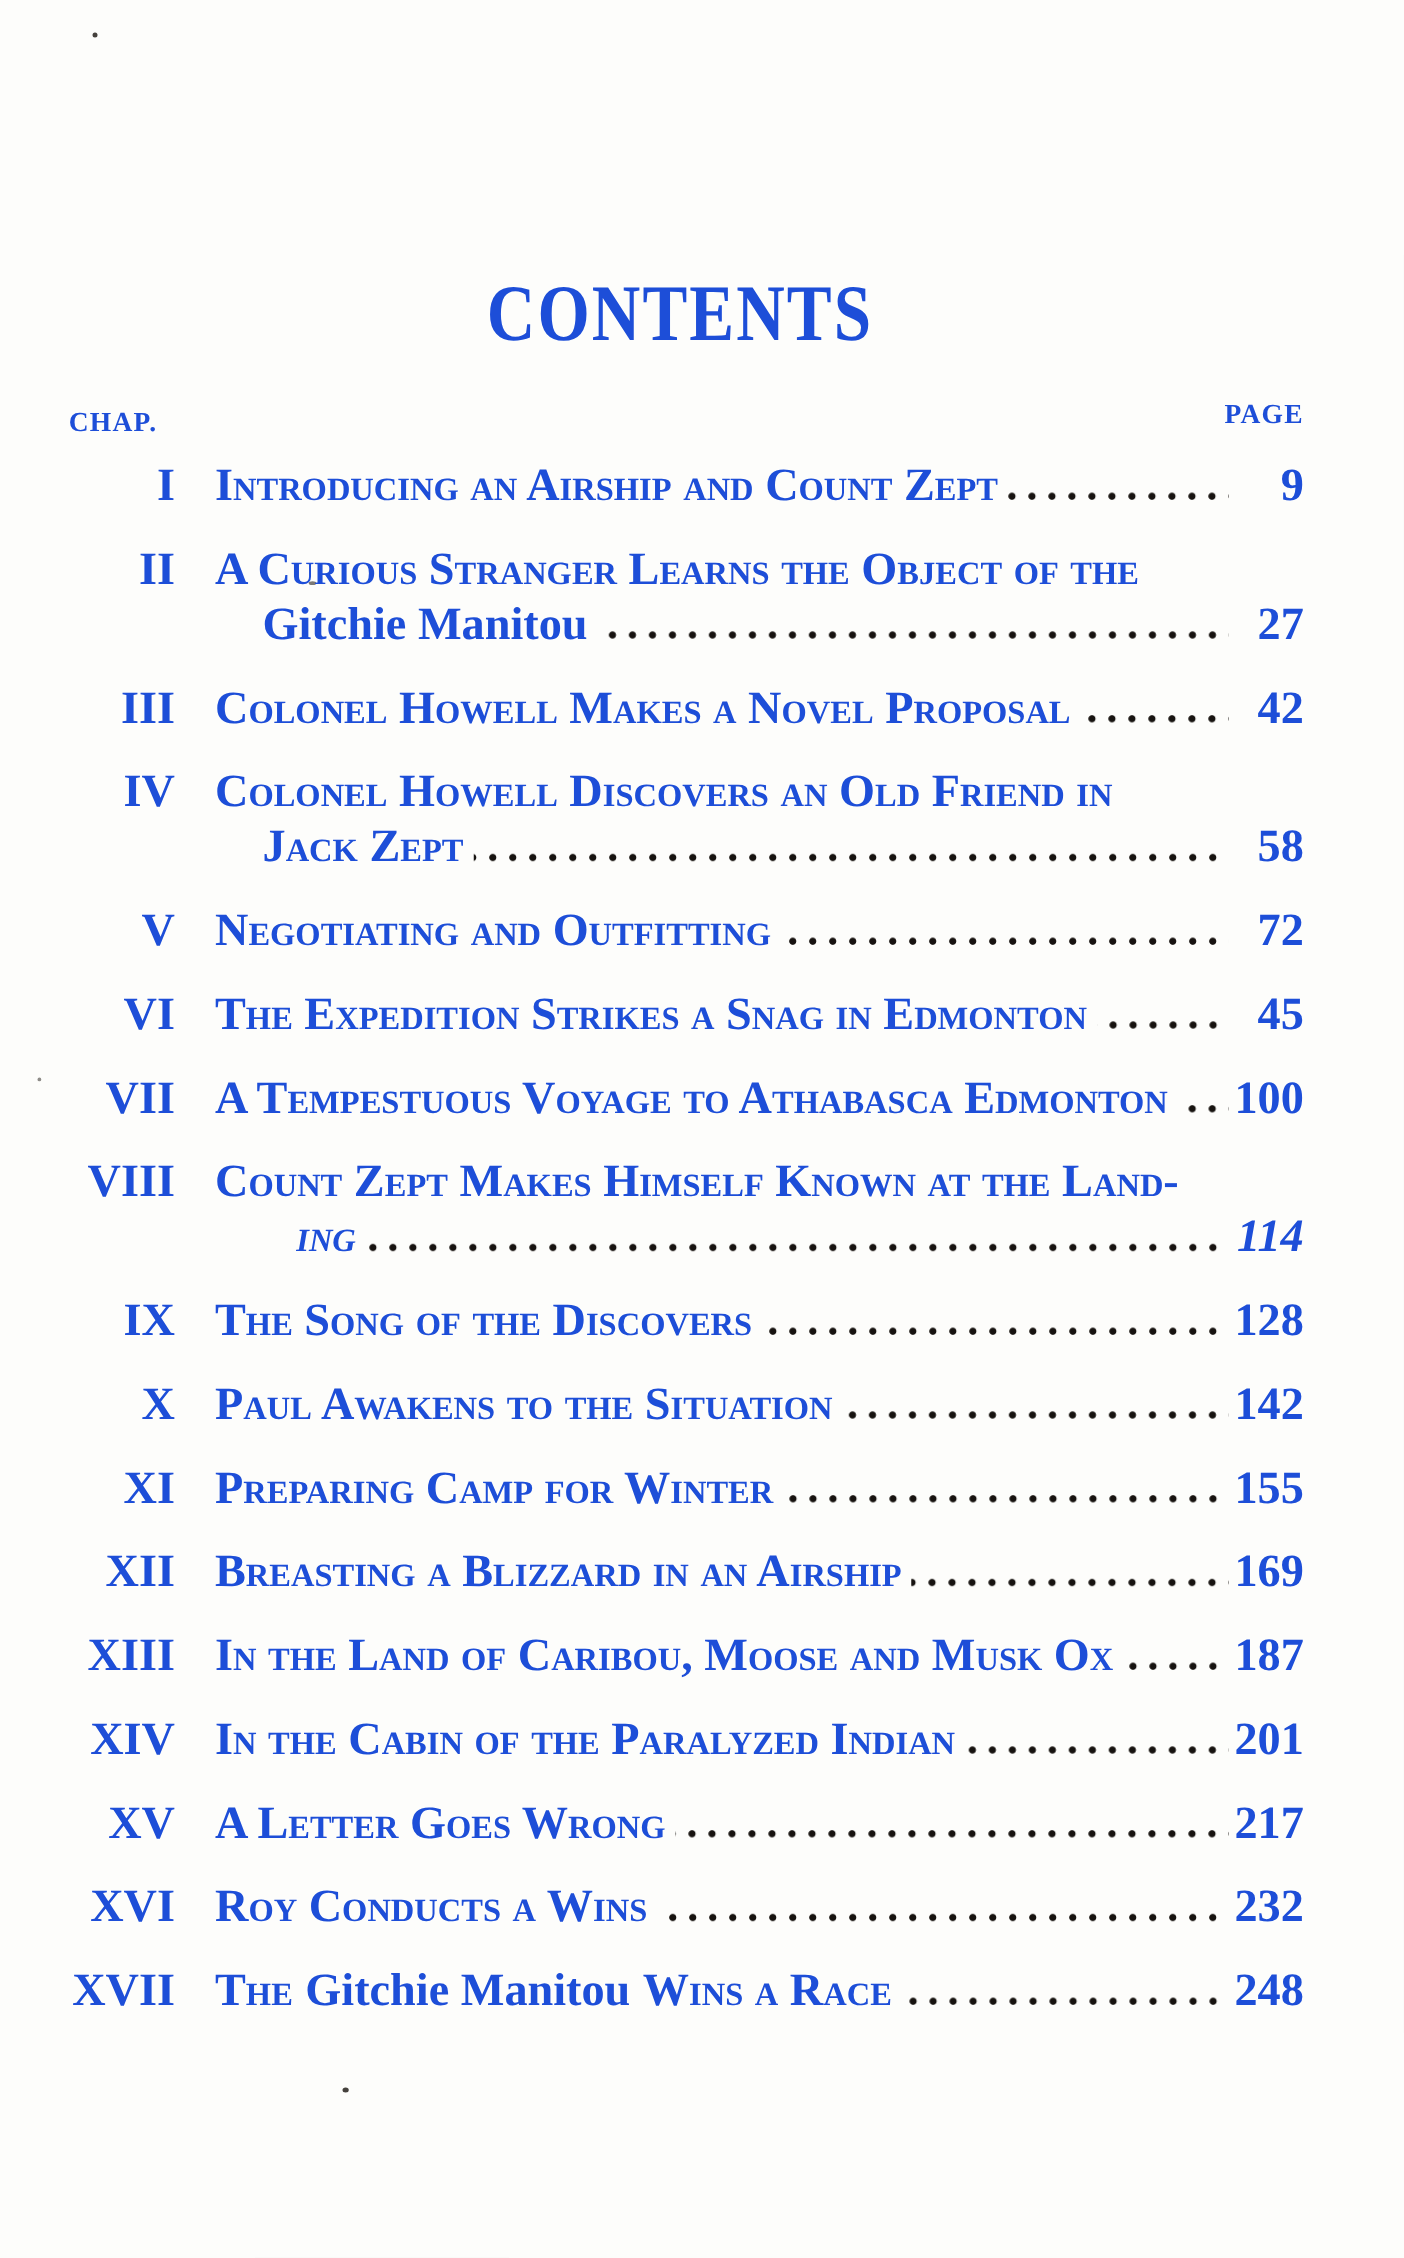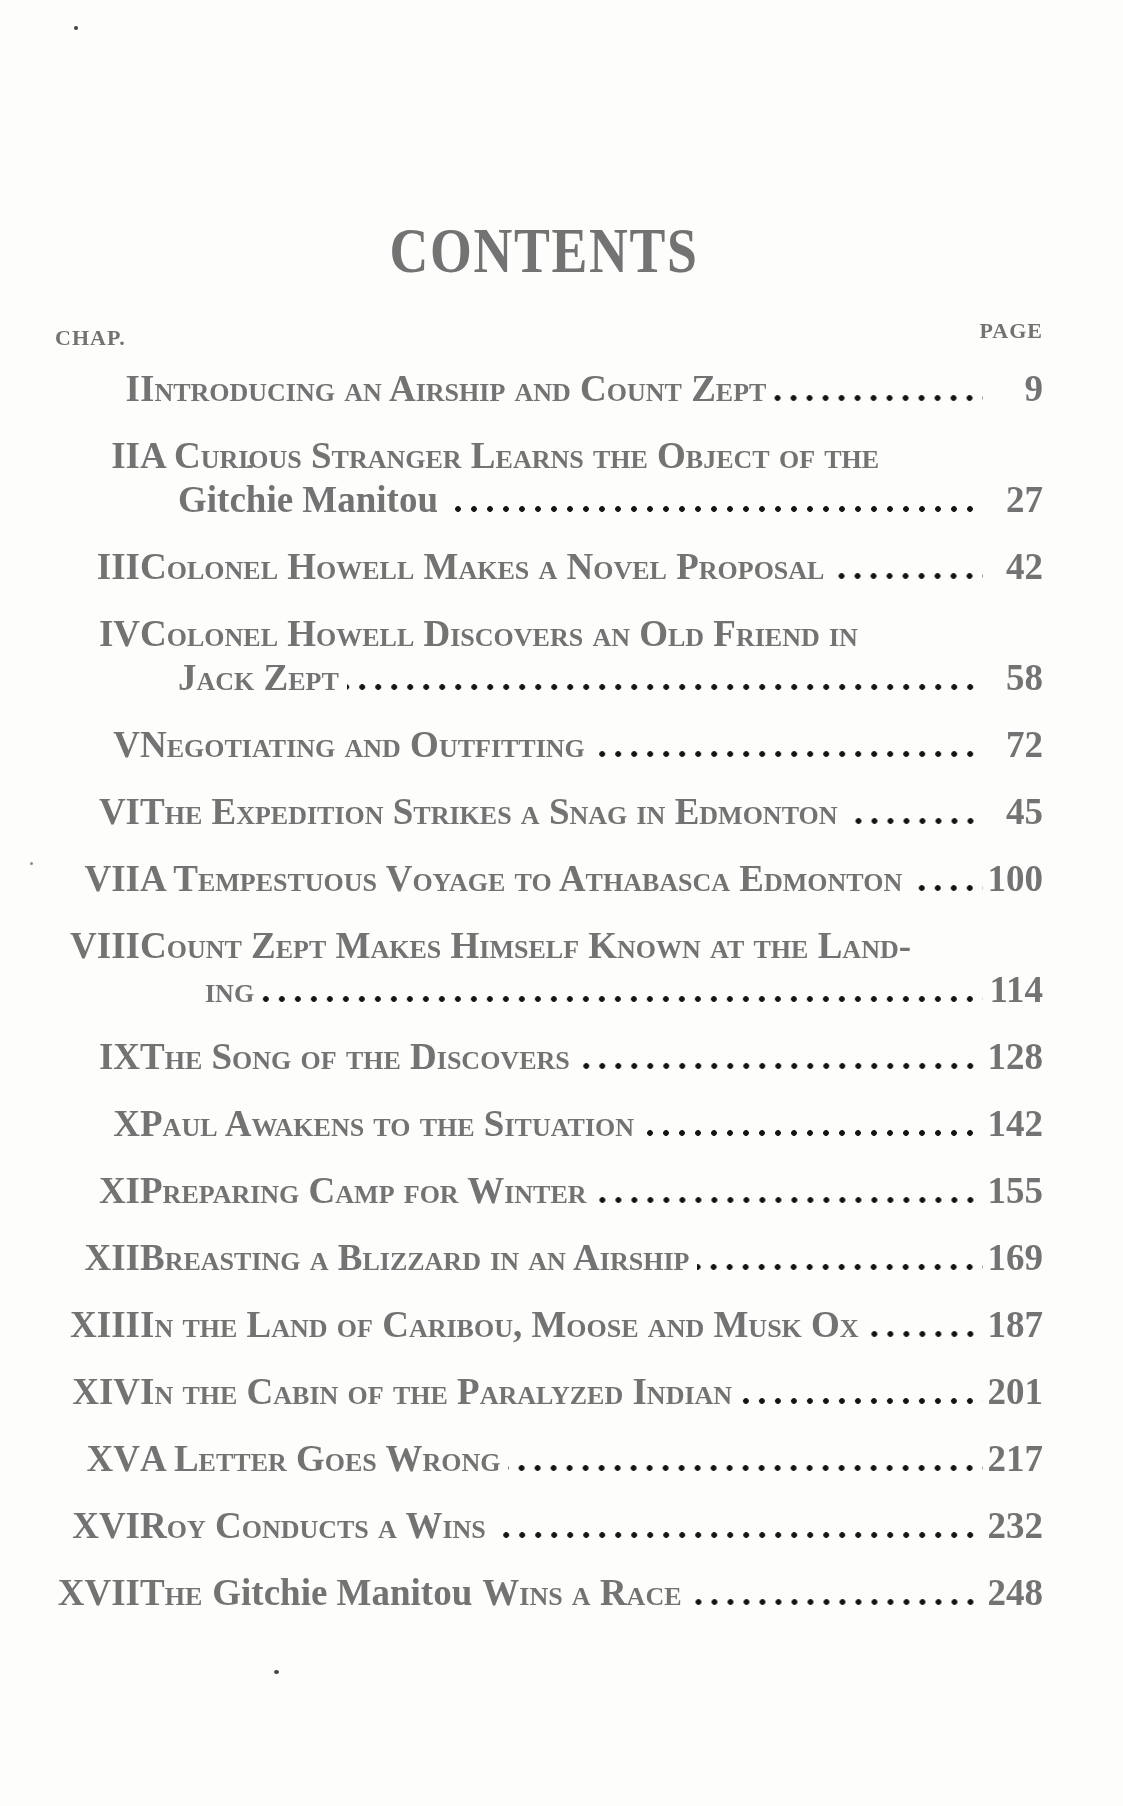--- a/index.html
+++ b/index.html
@@ -5,21 +5,21 @@
   html, body { margin: 0; padding: 0; }
   body {
     width: 1123px; height: 1806px;
     background: #f2f2f0;
     font-family: "Liberation Serif", "DejaVu Serif", serif;
   }
   .page {
     position: relative;
     width: 1123px; height: 1806px;
     background: #fdfdfb;
-    color: #737373;
+    color: #1d4ed8;
     overflow: hidden;
     font-weight: bold;
   }
   .content {
     position: absolute;
     left: 45px; top: 0;
     width: 998px;
   }
   .book-title {
     margin: 219px 0 0 0;
@@ -51,32 +51,33 @@
   }
   .num {
     flex: none;
     width: 95px;
     text-align: right;
     line-height: 44px;
   }
   .body {
     flex: 1 1 auto;
     min-width: 0;
+    margin-left: 32px;
   }
   .line {
     display: flex;
     align-items: baseline;
     line-height: 44px;
     white-space: nowrap;
   }
   .t { font-variant: small-caps; flex: none; }
   .it { font-variant: normal; }
   .seg-gap { margin-left: 10px; }
   .indent-a { margin-left: 38px; }
-  .indent-b { margin-left: 65px; }
+  .indent-b { margin-left: 65px; font-style: italic; }
   .leader {
     flex: 1 1 0;
     min-width: 0;
     align-self: baseline;
     height: 6px;
     margin: 0 2px 0 8px;
     background-image: radial-gradient(circle at 3px 3px, #171310 2.5px, transparent 3.2px);
     background-size: 16px 6px;
     background-repeat: repeat-x;
     background-position: right bottom;

